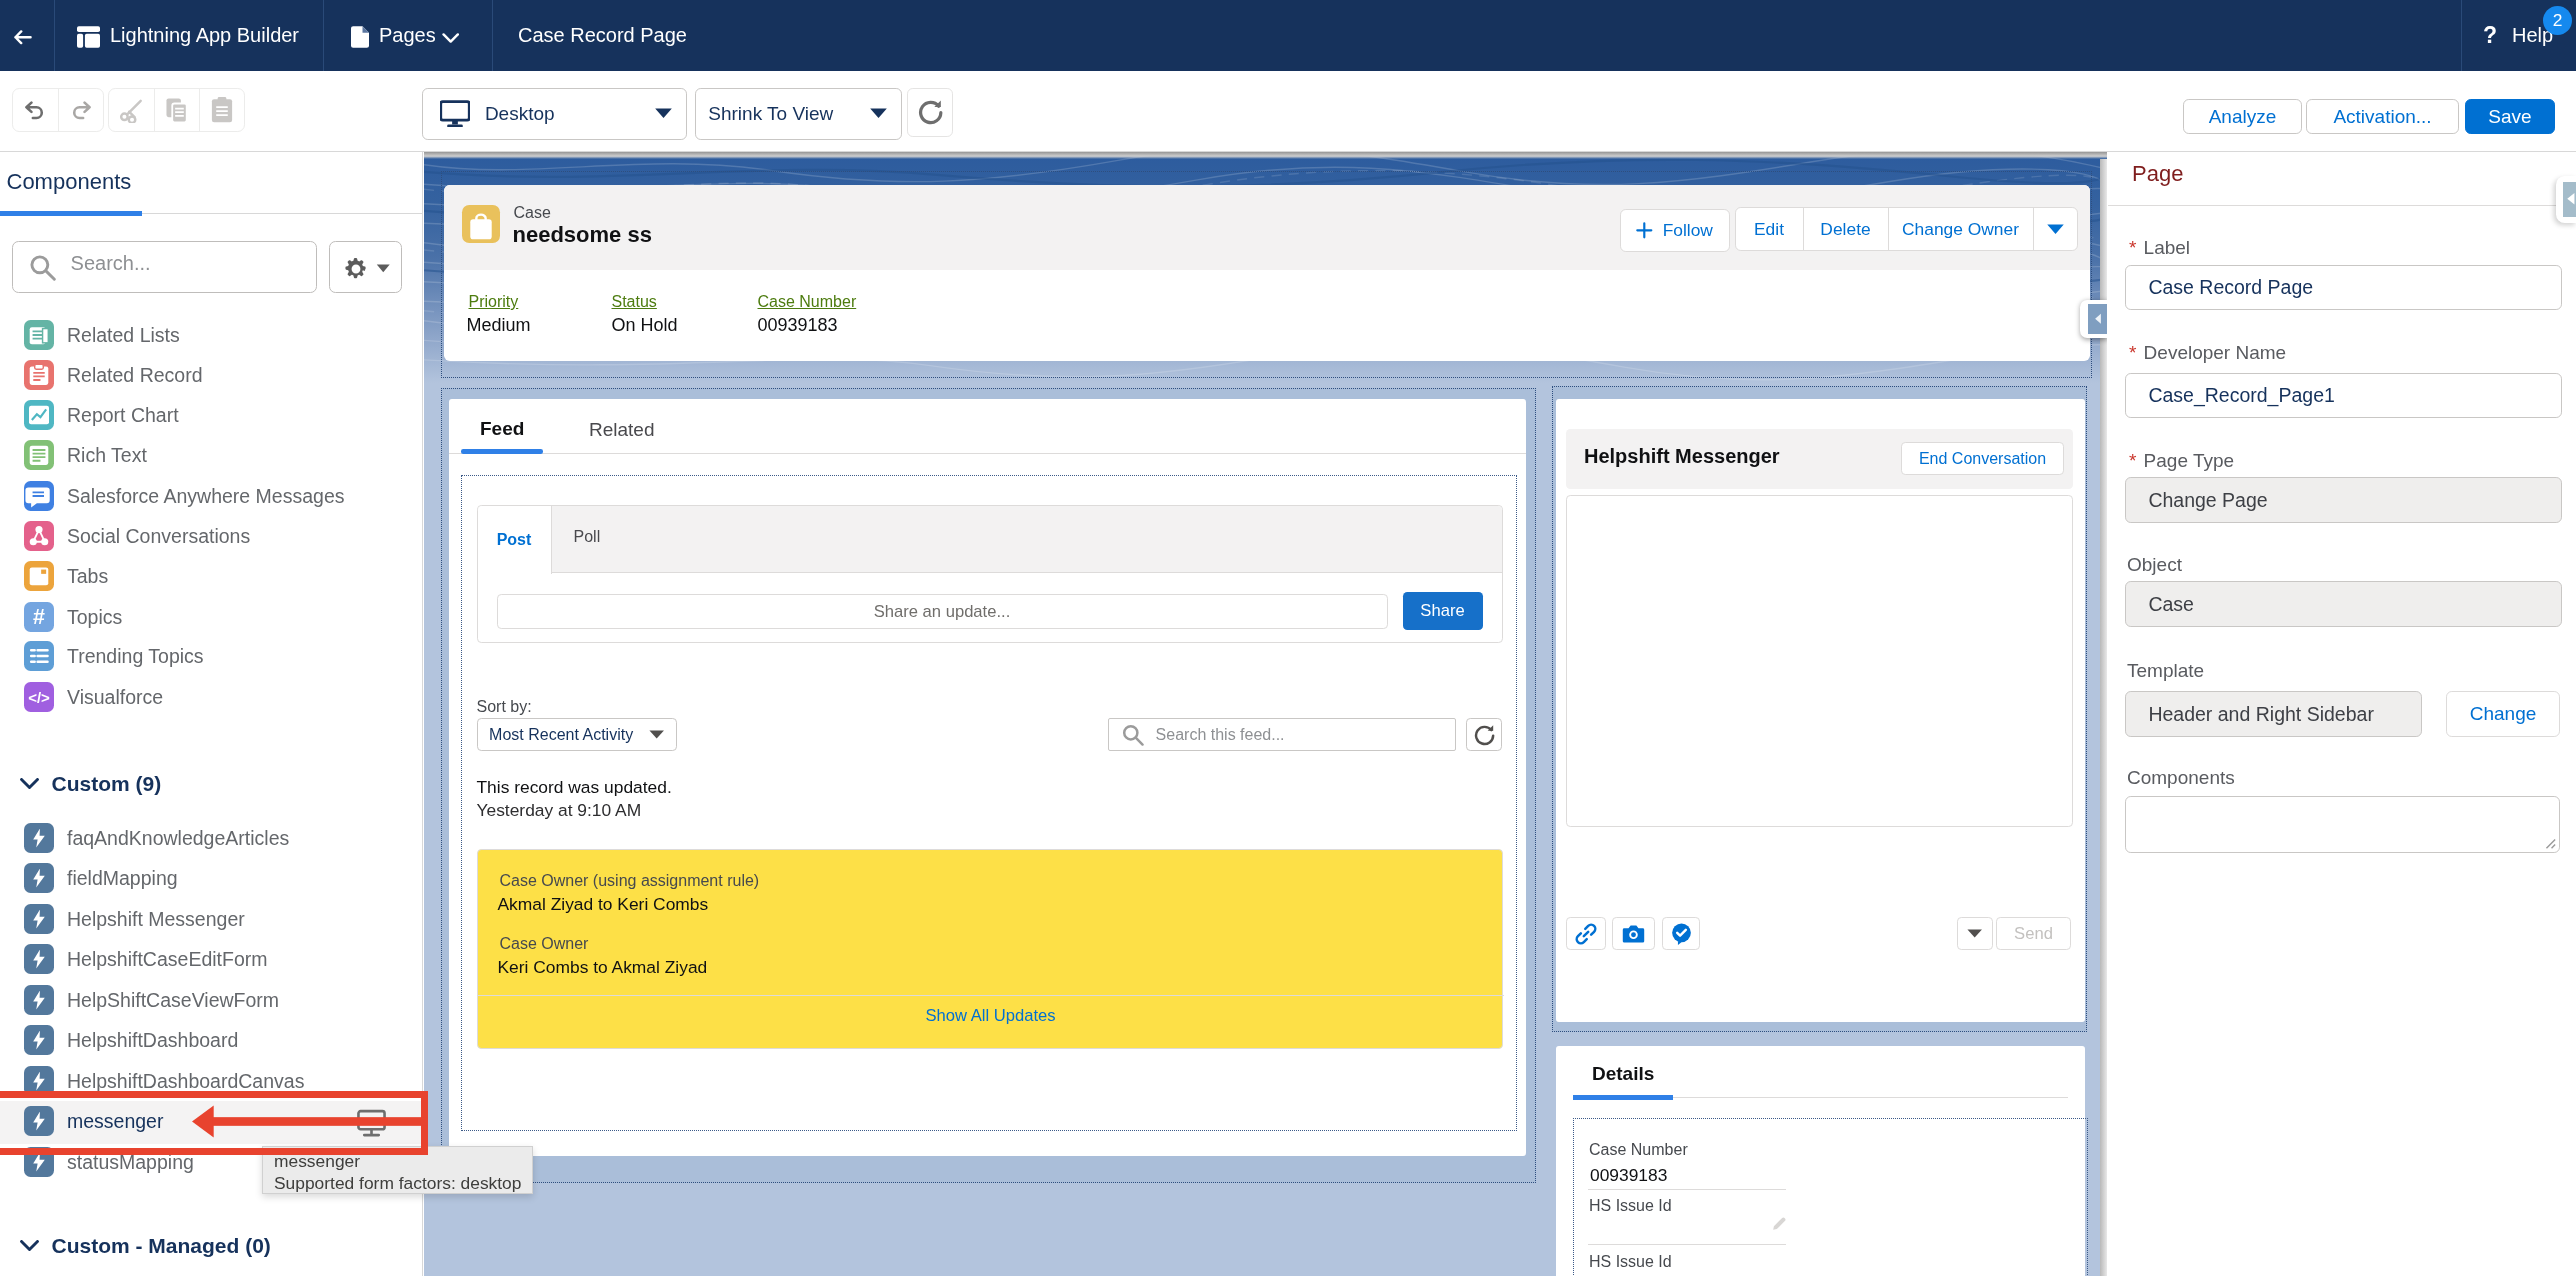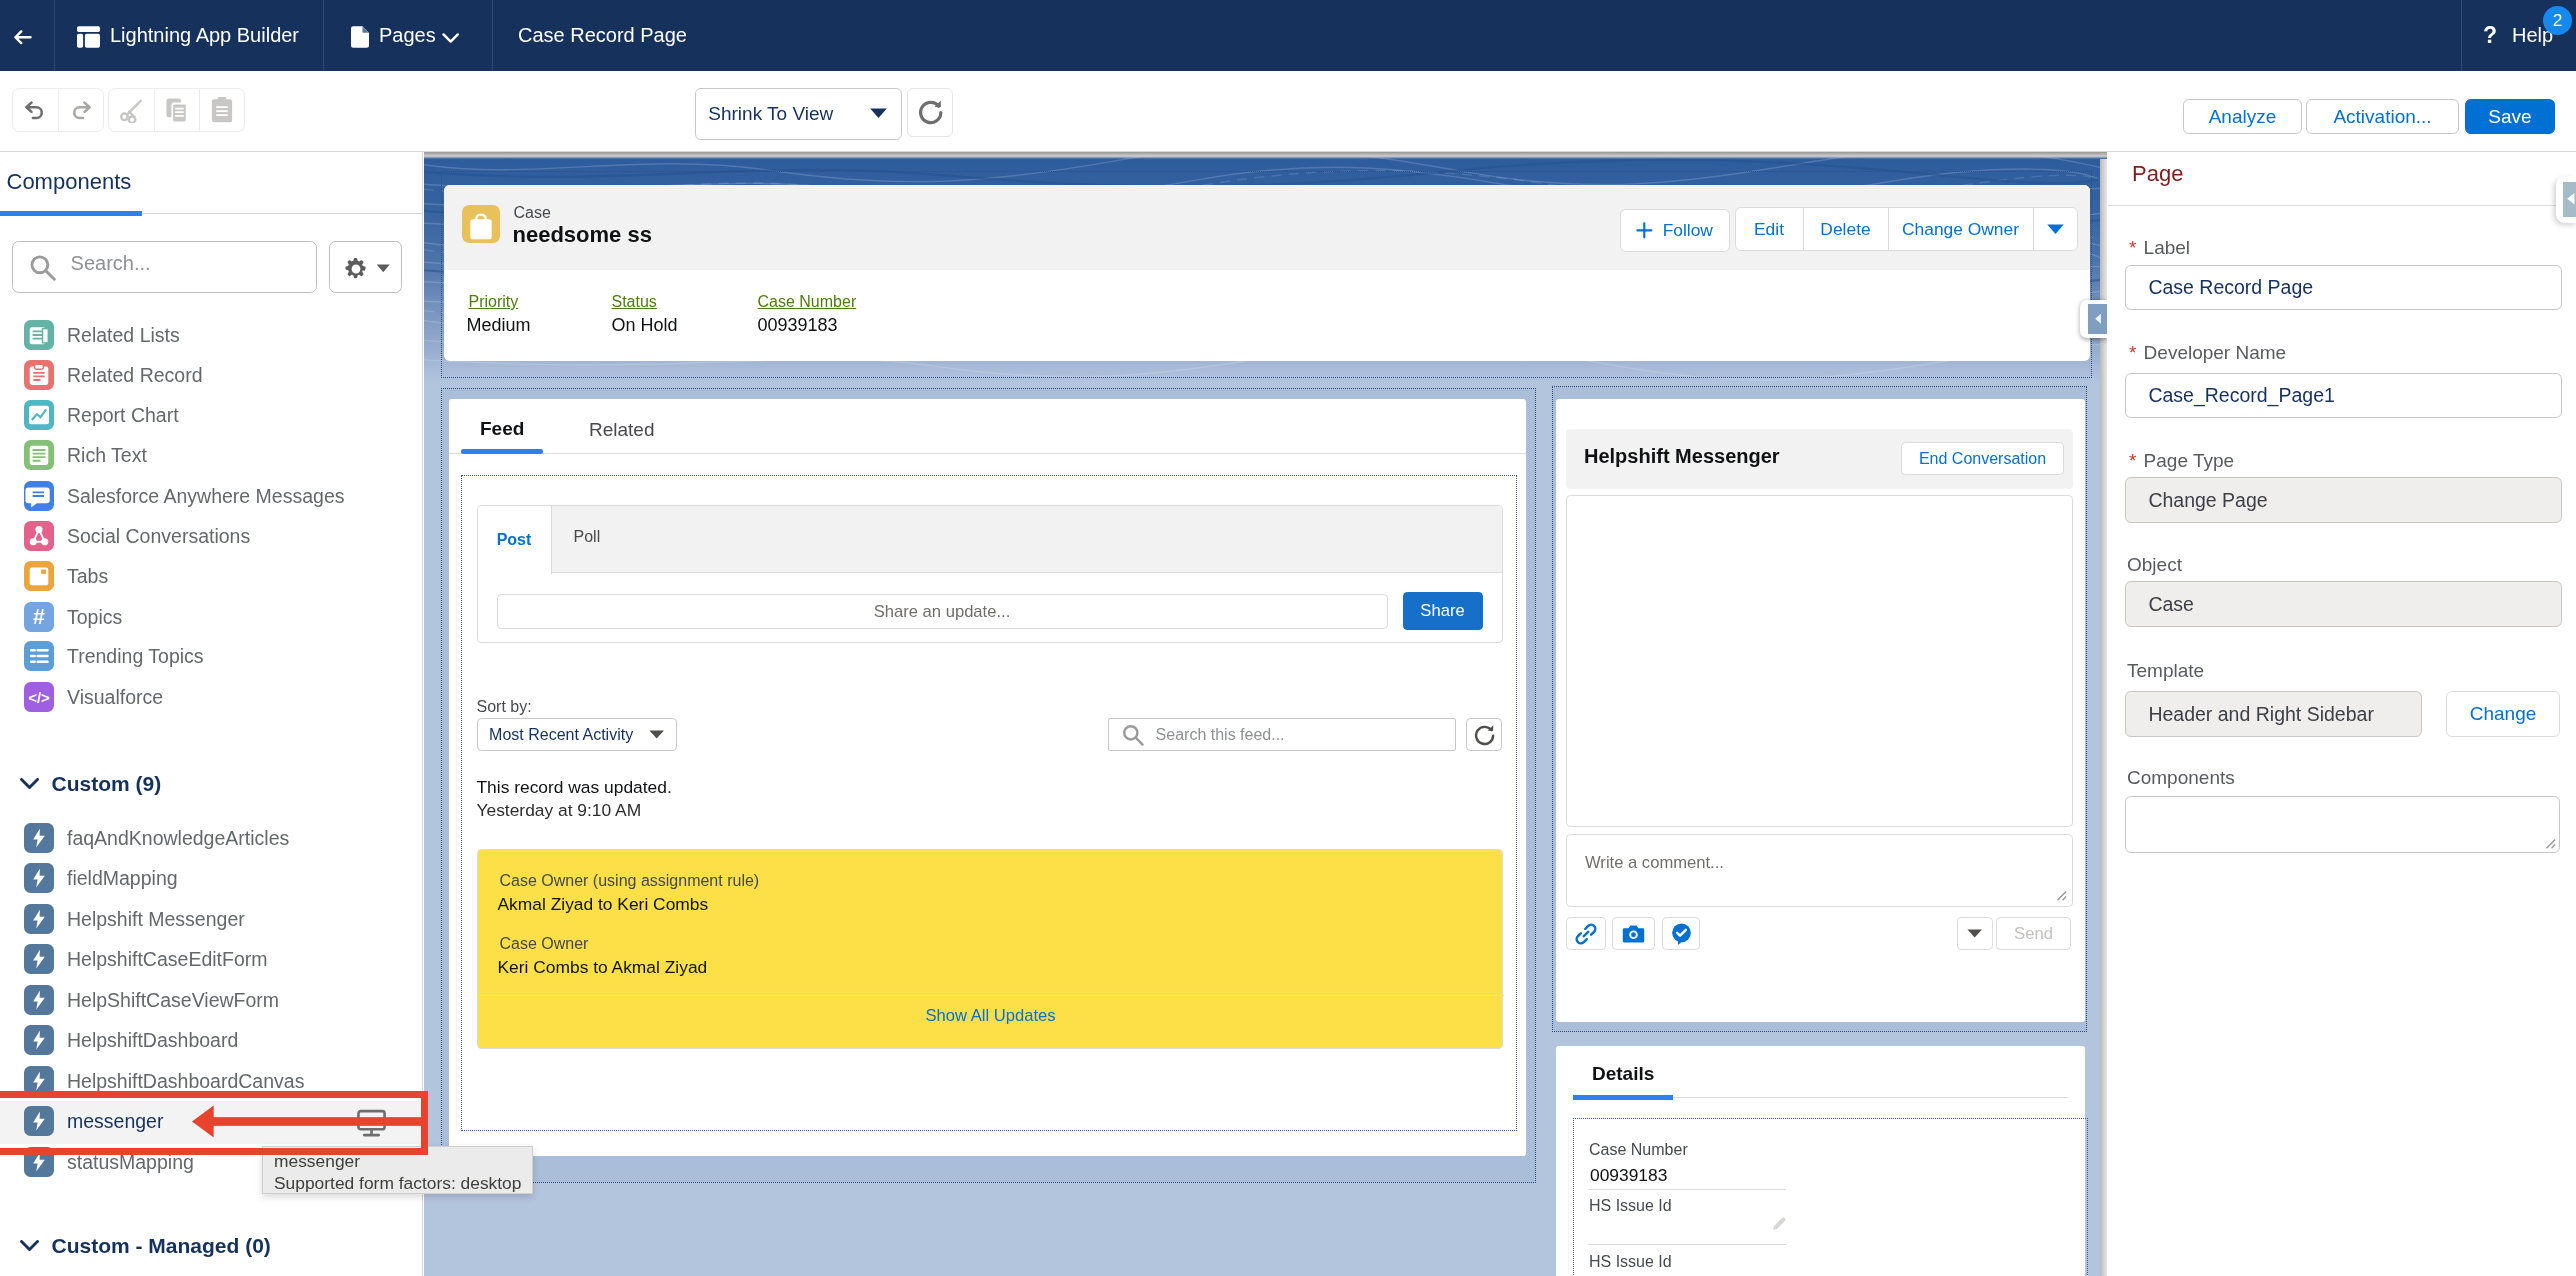--- a/index.html
+++ b/index.html
@@ -110,20 +110,33 @@
           <svg width="22" height="26" viewBox="0 0 30 36">
             <g fill="#c9c7c5">
               <rect x="1" y="3" width="28" height="32" rx="3"></rect>
               <rect x="9" y="0" width="12" height="8" rx="2"></rect>
               <g stroke="#fff" stroke-width="2.5">
                 <path d="M7 14 h16 M7 19.5 h16 M7 25 h16"></path>
               </g>
             </g>
           </svg>
         </div>
+    </div>
+    <div class="seldd" style="left:422px;top:16.6px;width:265px;height:52px">
+      <svg style="margin-left:17.4px" width="30" height="27.5" viewBox="0 0 42 38">
+          <g fill="#16325c">
+            <rect x="1" y="2" width="40" height="26" rx="3" fill="none" stroke="#16325c" stroke-width="4"></rect>
+            <rect x="17" y="28" width="8" height="6"></rect>
+            <rect x="10" y="34" width="22" height="4" rx="2"></rect>
+          </g>
+        </svg>
+      <span style="margin-left:14.5px">Desktop</span>
+      <svg style="position:absolute;right:13px" width="19" height="12.3" viewBox="0 0 32 20">
+          <path d="M2 2 L16 18 L30 2 z" fill="#16325c"></path>
+        </svg>
     </div>
     <div class="seldd" style="left:695px;top:16.6px;width:207px;height:52px">
       <span style="margin-left:12.3px">Shrink To View</span>
       <svg style="position:absolute;right:13px" width="19" height="12.3" viewBox="0 0 32 20">
           <path d="M2 2 L16 18 L30 2 z" fill="#16325c"></path>
         </svg>
     </div>
     <div class="seldd" style="left:907px;top:16.6px;width:46px;height:49px;justify-content:center;border-color:#e5e4e3">
       <svg style="margin:0 auto" width="26" height="26" viewBox="0 0 36 36">
           <path d="M30 10 a14 14 0 1 0 3 9" stroke="#6e6e6e" stroke-width="4.5" fill="none" stroke-linecap="round"></path>
@@ -433,26 +446,20 @@
       </div>
     </div>
 
     <div class="dotted" style="left:1128px;top:234px;width:535px;height:646px;background:#aabed9"></div>
 
     <div class="card" style="left:1132px;top:247px;width:529px;height:623px;border-radius:2.9px">
       <div class="abs" style="left:10px;top:30px;width:507px;height:60px;background:#f3f2f2;border-radius:4.3px"></div>
       <div class="abs" style="left:28px;top:46px;font-size:20px;font-weight:bold;color:#101113">Helpshift Messenger</div>
       <div class="abs" style="left:345px;top:43px;width:163px;height:33px;background:#fff;border:1.4px solid #dddbda;border-radius:4.3px;display:flex;align-items:center;justify-content:center;color:#0070d2;font-size:16px;white-space:nowrap">End Conversation</div>
       <div class="abs" style="left:10px;top:96px;width:507px;height:332px;border:1.4px solid #dddbda;border-radius:4.3px"></div>
-      <div class="abs" style="left:10px;top:435px;width:507px;height:73px;border:1.4px solid #dddbda;border-radius:4.3px">
-        <div class="abs" style="left:18px;top:18px;font-size:16.6px;color:#706e6b">Write a comment...</div>
-        <svg class="abs" style="right:4.3px;bottom:4.3px" width="11.6" height="11.6" viewBox="0 0 16 16">
-            <path d="M14 2 L2 14 M14 9 L9 14" stroke="#9b9b9b" stroke-width="2"></path>
-          </svg>
-      </div>
       <div class="abs" style="left:10px;top:518px;width:40px;height:33px;border:1.4px solid #dddbda;border-radius:4.3px;display:flex;align-items:center;justify-content:center">
           <svg width="22" height="22" viewBox="0 0 30 30">
             <g stroke="#0070d2" stroke-width="3.4" fill="none" stroke-linecap="round">
               <path d="M12 18 L18 12"></path>
               <path d="M14 8 l4 -4 a5.5 5.5 0 0 1 8 8 l-4 4"></path>
               <path d="M16 22 l-4 4 a5.5 5.5 0 0 1 -8 -8 l4 -4"></path>
             </g>
           </svg>
         </div>
       <div class="abs" style="left:56px;top:518px;width:43px;height:33px;border:1.4px solid #dddbda;border-radius:4.3px;display:flex;align-items:center;justify-content:center">

